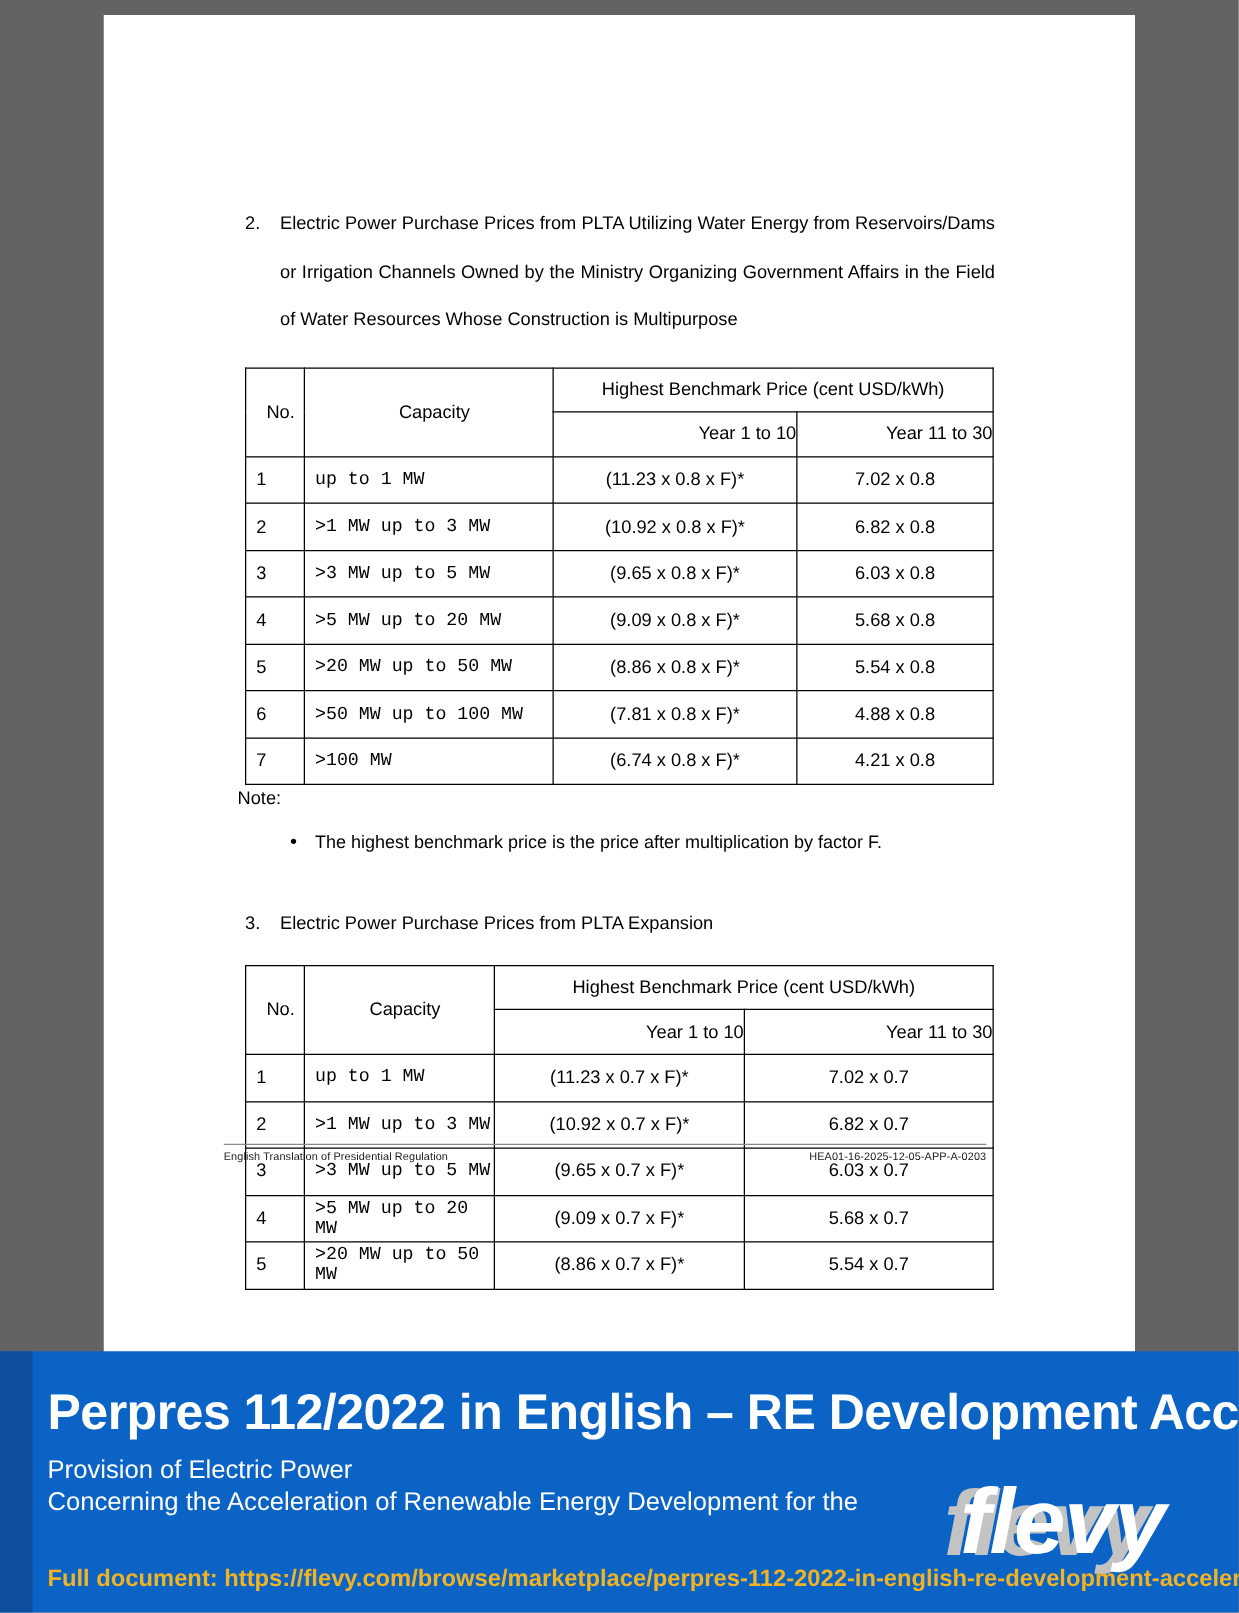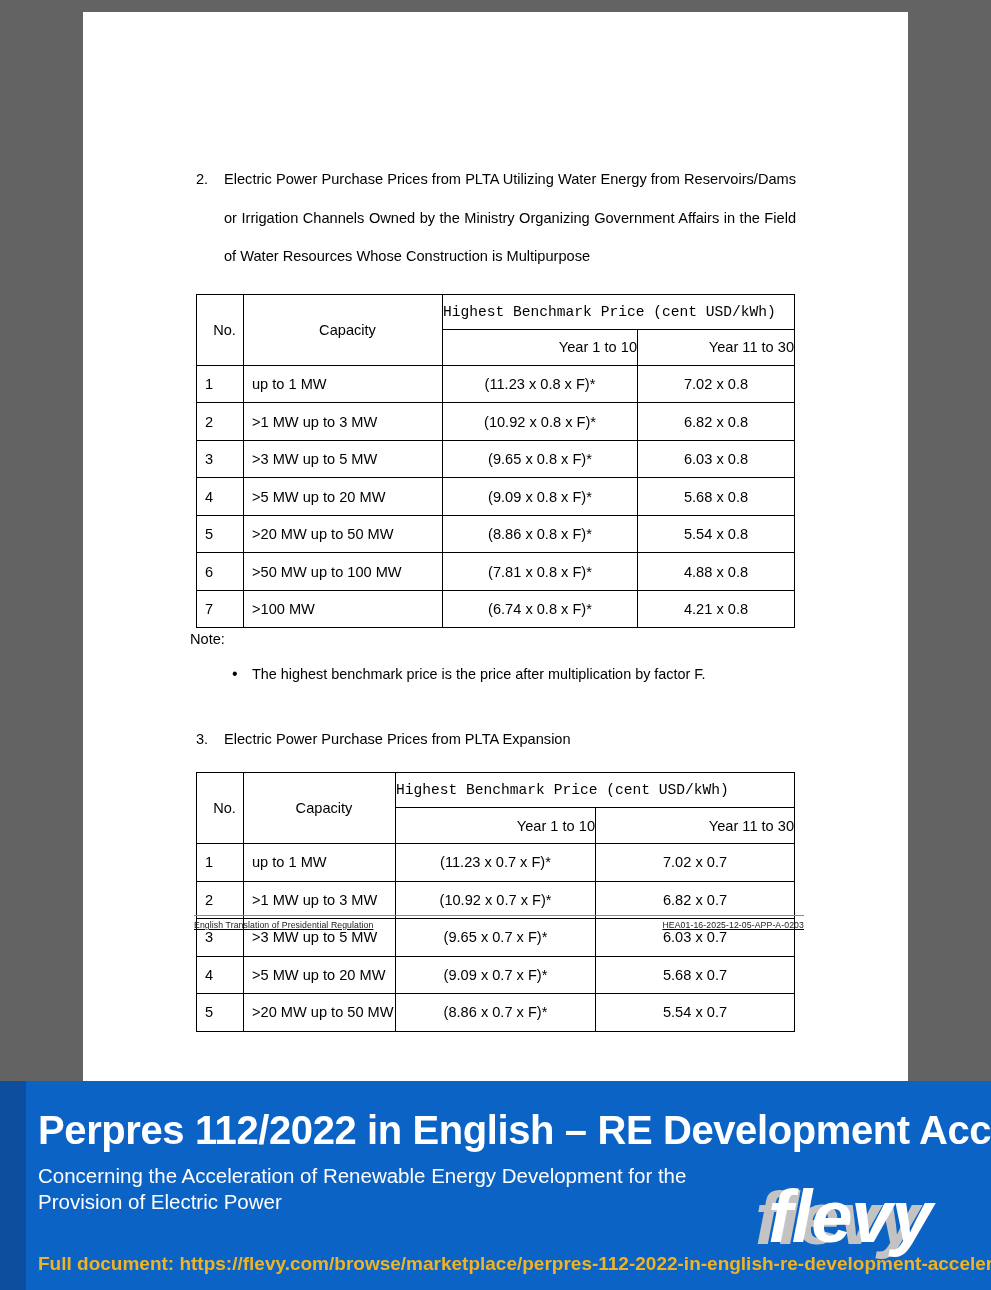--- a/index.html
+++ b/index.html
@@ -63,42 +63,42 @@
   }
   table.price-table td,
   table.price-table th {
     border: 1.1px solid #000;
     padding: 0;
     font-weight: normal;
     vertical-align: middle;
   }
   .th-bold {
     font-weight: bold;
-    text-align: left;
+    text-align: center;
     height: 34px;
-    font-family: Liberation Mono, monospace;
   }
   .th-bold-left {
     font-weight: bold;
     text-align: center;
     padding-left: 9px !important;
     vertical-align: middle;
   }
   .th-sub {
     text-align: right;
     height: 35px;
   }
   td.c-no {
     text-align: left;
     padding-left: 8px !important;
     height: 36.5px;
   }
   td.c-cap {
     text-align: left;
     padding-left: 8px !important;
+    font-family: Liberation Mono, monospace;
   }
   td.c-val {
     text-align: center;
   }
 
   
   .t1 { width: 598px; }
   .t1 col.w-no   { width: 47px; }
   .t1 col.w-cap  { width: 199px; }
   .t1 col.w-y1   { width: 195px; }
@@ -135,24 +135,23 @@
     flex: 0 0 20px;
     font-size: 16px;
     line-height: 1.05;
   }
 
   .section-gap { height: 46px; }
 
   
   #page-footer {
     position: absolute;
-    left: 111px;
+    left: 96px;
     top: 903px;
     width: 610px;
-    text-decoration: underline;
   }
   #footer-rule {
     height: 0;
     border-top: 1px solid #8a8a8a;
     width: 610px;
   }
   #footer-line {
     display: flex;
     justify-content: space-between;
     font-size: 8.7px;
@@ -400,18 +399,18 @@
   <div id="banner-edge"></div>
 
   <div id="flevy-logo">
     <span class="logo-text logo-shadow">flevy</span>
     <span class="logo-text logo-main">flevy</span>
   </div>
 
   <div id="banner-inner">
     <div id="banner-title">Perpres 112/2022 in English – RE Development Acceleration</div>
     <div id="banner-subtitle">
+        <div>Provision of Electric Power</div>
         <div>Concerning the Acceleration of Renewable Energy Development for the</div>
-        <div>Provision of Electric Power</div>
       </div>
     <div id="banner-url">Full document: https://flevy.com/browse/marketplace/perpres-112-2022-in-english-re-development-acceleration-10299</div>
   </div>
 </div>
 
 </body></html>

